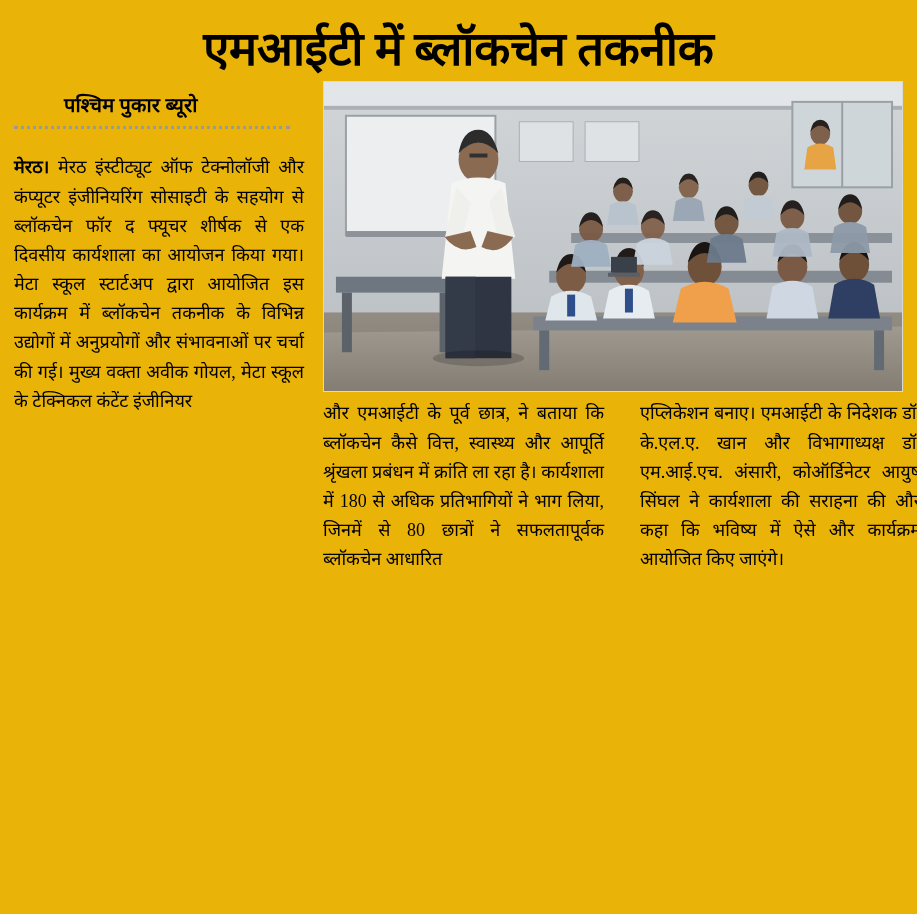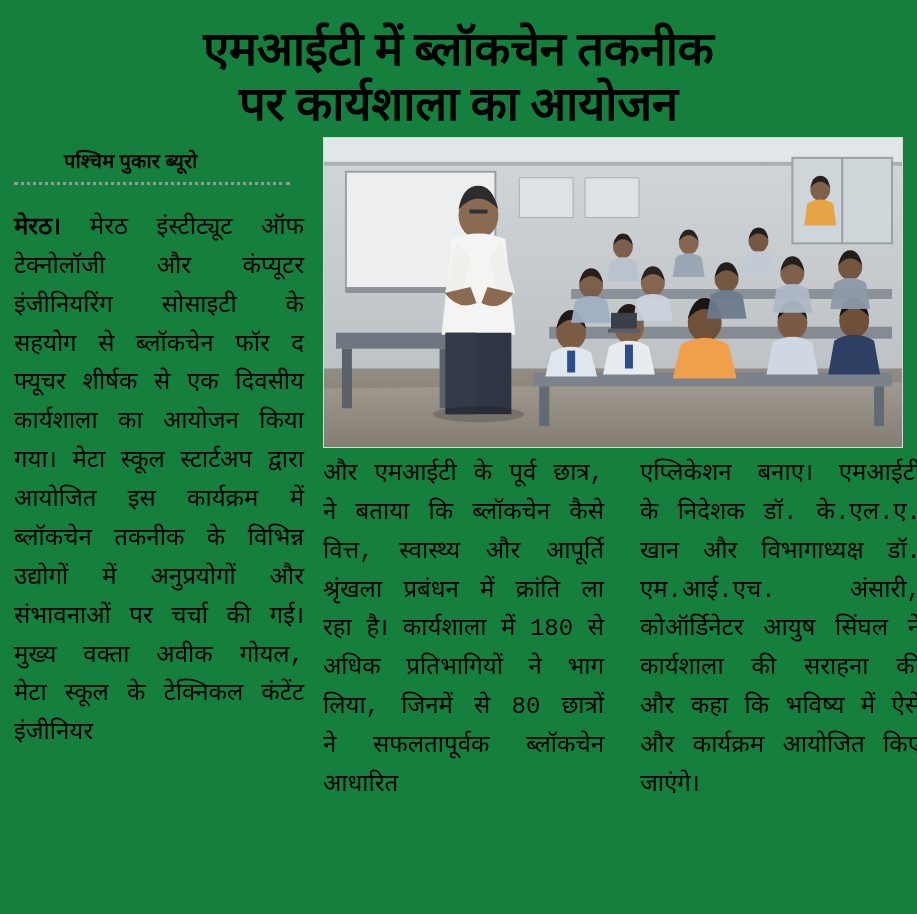--- a/index.html
+++ b/index.html
@@ -11,21 +11,21 @@
     width: 917px;
     height: 914px;
     font-family: "Liberation Sans", sans-serif;
     color: #111111;
     overflow: hidden;
   }
   .page {
     position: relative;
     width: 917px;
     height: 914px;
-    background: #15803d;
+    background: #eab308;
     box-sizing: border-box;
     padding: 0;
   }
   .headline {
     text-align: center;
     font-family: "Liberation Serif", serif;
     font-weight: bold;
     font-size: 47px;
     line-height: 1.18;
     letter-spacing: -0.2px;
@@ -69,22 +69,22 @@
     box-sizing: border-box;
     background: #b9c0c6;
   }
   .photo svg { display: block; width: 100%; height: 100%; }
 
   .cols {
     display: block;
     width: 889px;
   }
   .col {
-    font-family: Liberation Mono, monospace;
-    font-size: 24px;
+    font-family: Liberation Serif, serif;
+    font-size: 18px;
     line-height: 1.62;
     text-align: justify;
     text-justify: inter-word;
     color: #000000;
     box-sizing: border-box;
   }
   .col1 {
     position: absolute;
     left: 14px;
     top: 72px;
@@ -105,21 +105,20 @@
   .col p { margin: 0; }
   .lead { font-weight: bold; }
 </style>
 </head>
 <body>
 
 <div class="page">
 
   <h1 class="headline">
     <span class="line">एमआईटी में ब्लॉकचेन तकनीक</span>
-    <span class="line">पर कार्यशाला का आयोजन</span>
   </h1>
 
   <div class="content">
 
     <div class="byline">पश्चिम पुकार ब्यूरो</div>
     <div class="dotrule"></div>
 
     <div class="photo">
       <svg viewBox="0 0 580 311" preserveAspectRatio="none">
         <defs>

